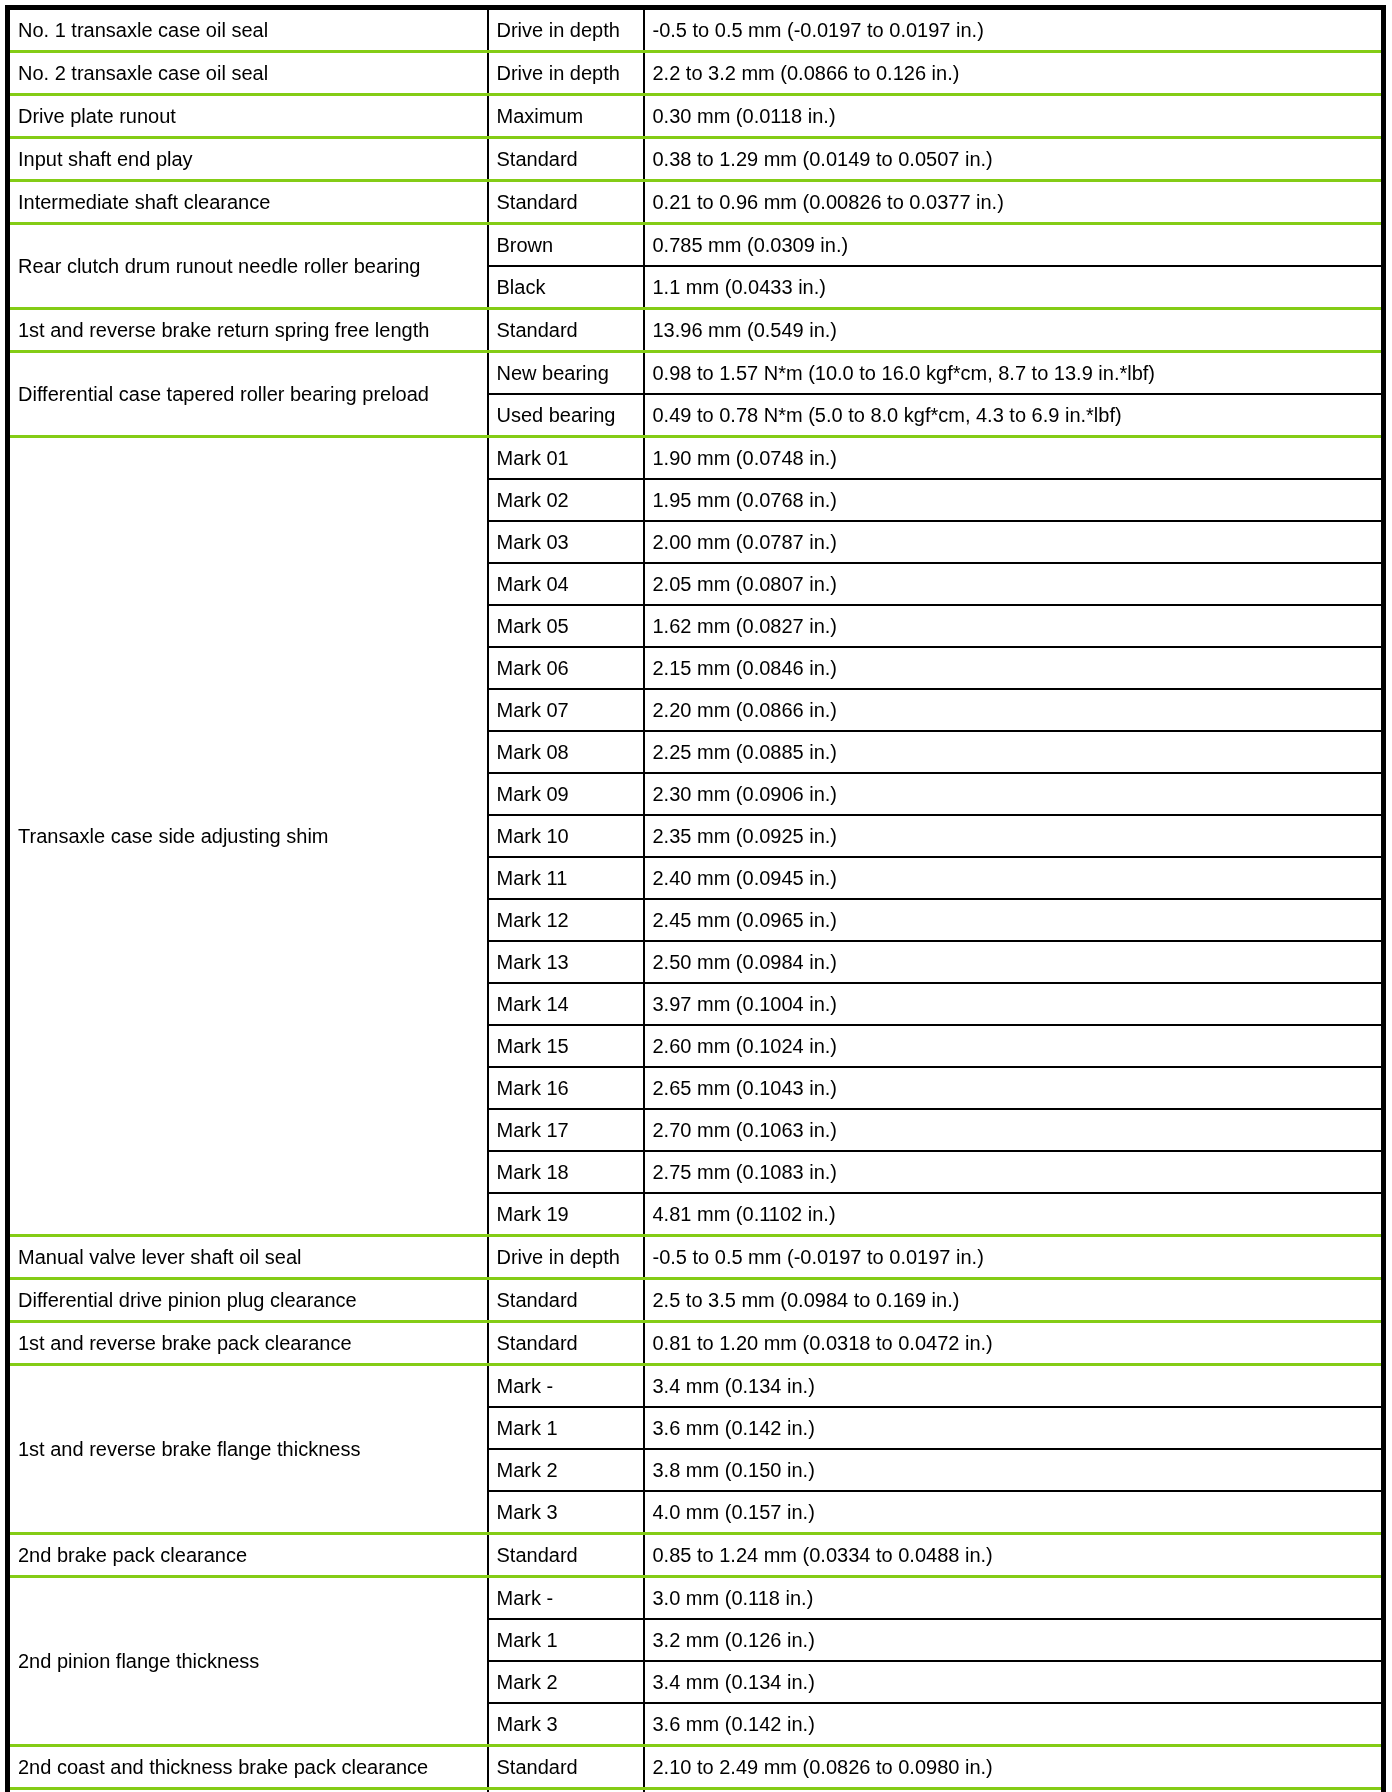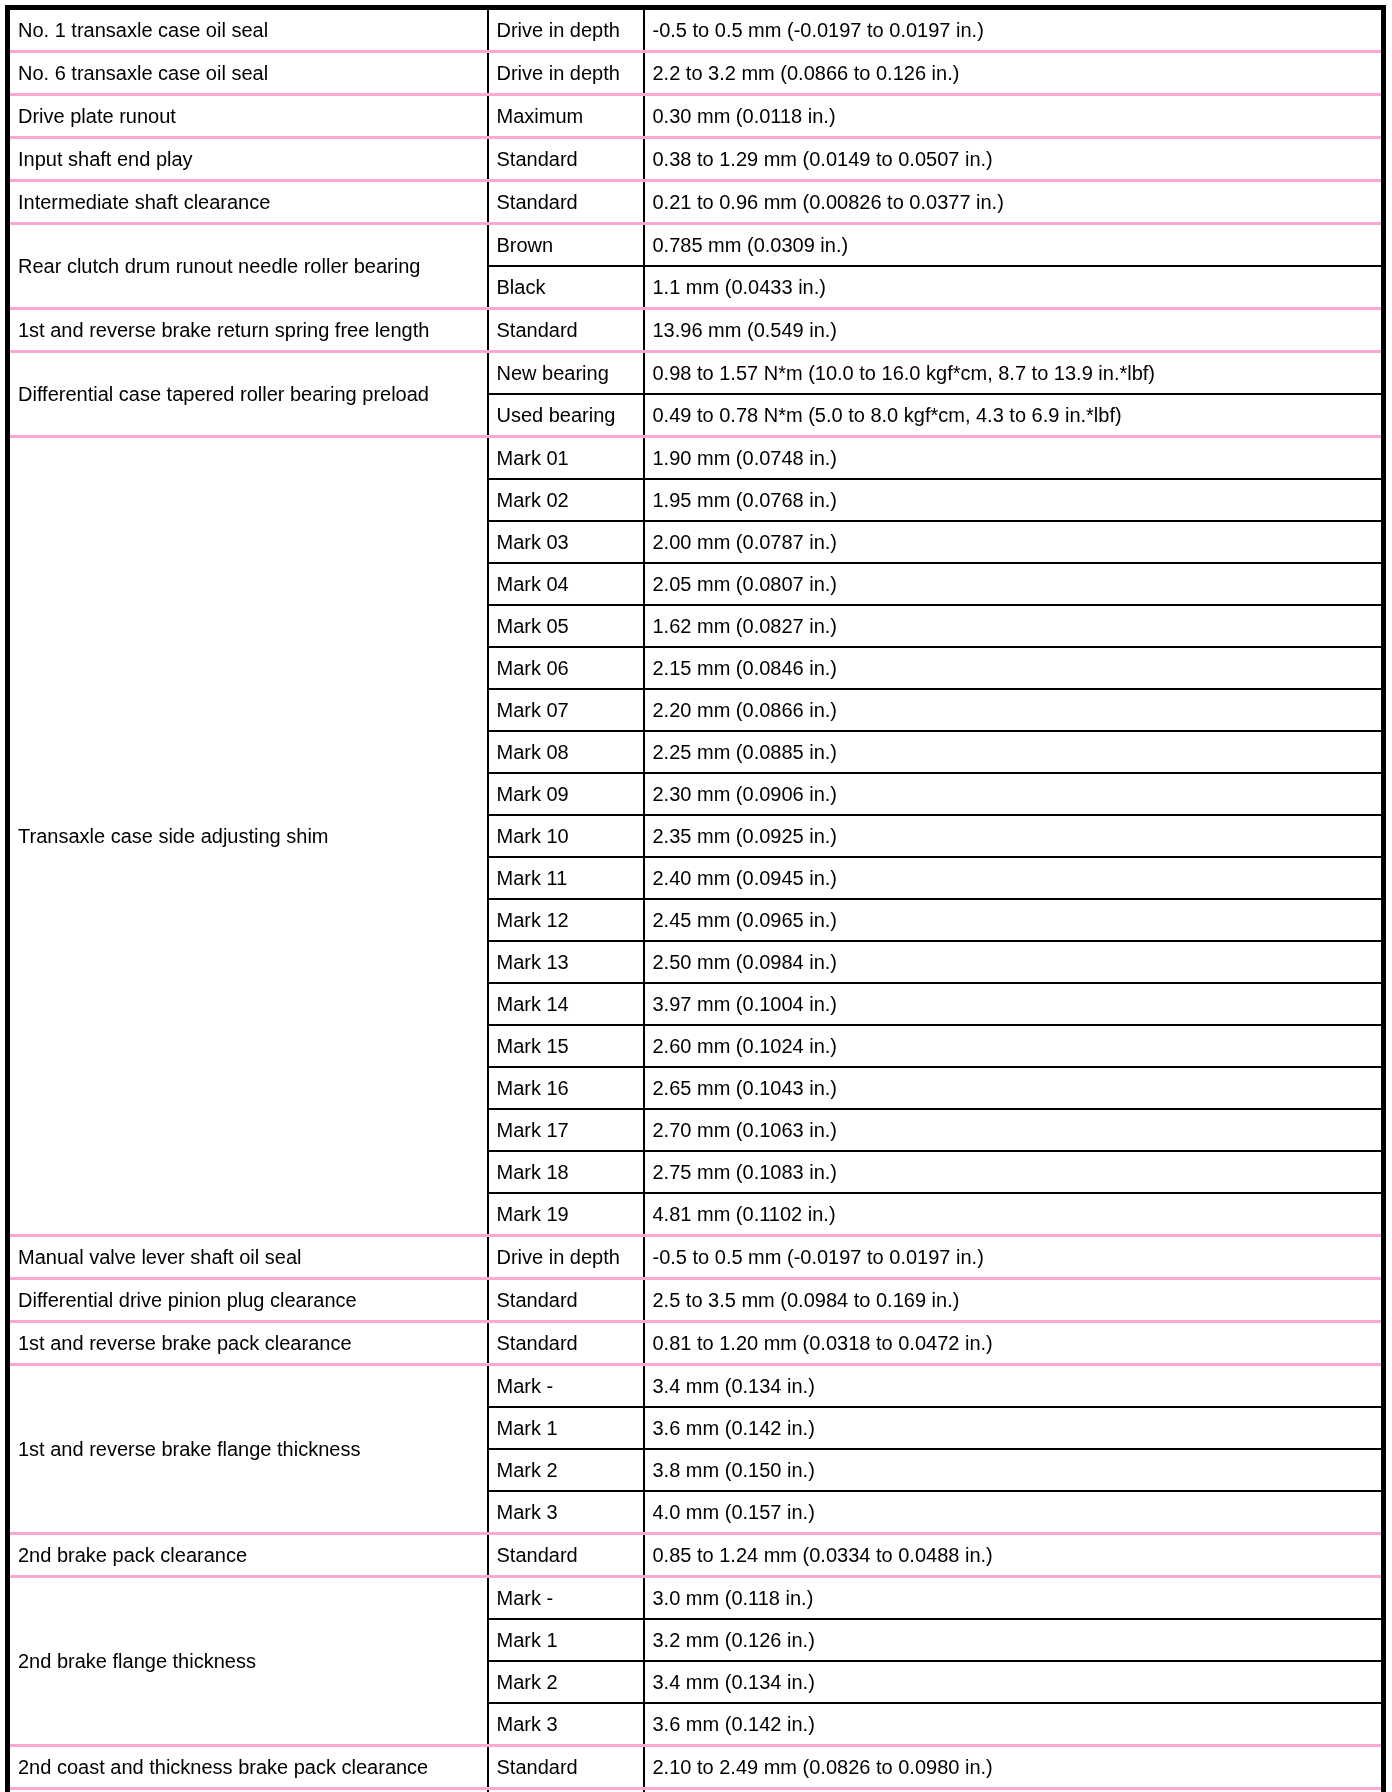--- a/index.html
+++ b/index.html
@@ -32,21 +32,21 @@
     font-size: 20px;
     line-height: 1.15;
     height: 36px;
     padding: 2px 8px;
     vertical-align: middle;
     white-space: nowrap;
     overflow: hidden;
     background: #ffffff;
   }
   tr.group-start td {
-    border-top: 3px solid #f9a8d4;
+    border-top: 3px solid #84cc16;
   }
   tr.partial td {
     height: 10px;
     padding-top: 0;
     padding-bottom: 0;
   }
 </style>
 </head>
 <body>
 
@@ -57,21 +57,21 @@
       <col class="c-cond">
       <col class="c-value">
     </colgroup>
     <tbody>
         <tr class="group-start">
           <td rowspan="1">No. 1 transaxle case oil seal</td>
           <td>Drive in depth</td>
           <td>-0.5 to 0.5 mm (-0.0197 to 0.0197 in.)</td>
         </tr>
         <tr class="group-start">
-          <td rowspan="1">No. 6 transaxle case oil seal</td>
+          <td rowspan="1">No. 2 transaxle case oil seal</td>
           <td>Drive in depth</td>
           <td>2.2 to 3.2 mm (0.0866 to 0.126 in.)</td>
         </tr>
         <tr class="group-start">
           <td rowspan="1">Drive plate runout</td>
           <td>Maximum</td>
           <td>0.30 mm (0.0118 in.)</td>
         </tr>
         <tr class="group-start">
           <td rowspan="1">Input shaft end play</td>
@@ -214,21 +214,21 @@
         <tr>
           <td>Mark 3</td>
           <td>4.0 mm (0.157 in.)</td>
         </tr>
         <tr class="group-start">
           <td rowspan="1">2nd brake pack clearance</td>
           <td>Standard</td>
           <td>0.85 to 1.24 mm (0.0334 to 0.0488 in.)</td>
         </tr>
         <tr class="group-start">
-          <td rowspan="4">2nd brake flange thickness</td>
+          <td rowspan="4">2nd pinion flange thickness</td>
           <td>Mark -</td>
           <td>3.0 mm (0.118 in.)</td>
         </tr>
         <tr>
           <td>Mark 1</td>
           <td>3.2 mm (0.126 in.)</td>
         </tr>
         <tr>
           <td>Mark 2</td>
           <td>3.4 mm (0.134 in.)</td>

